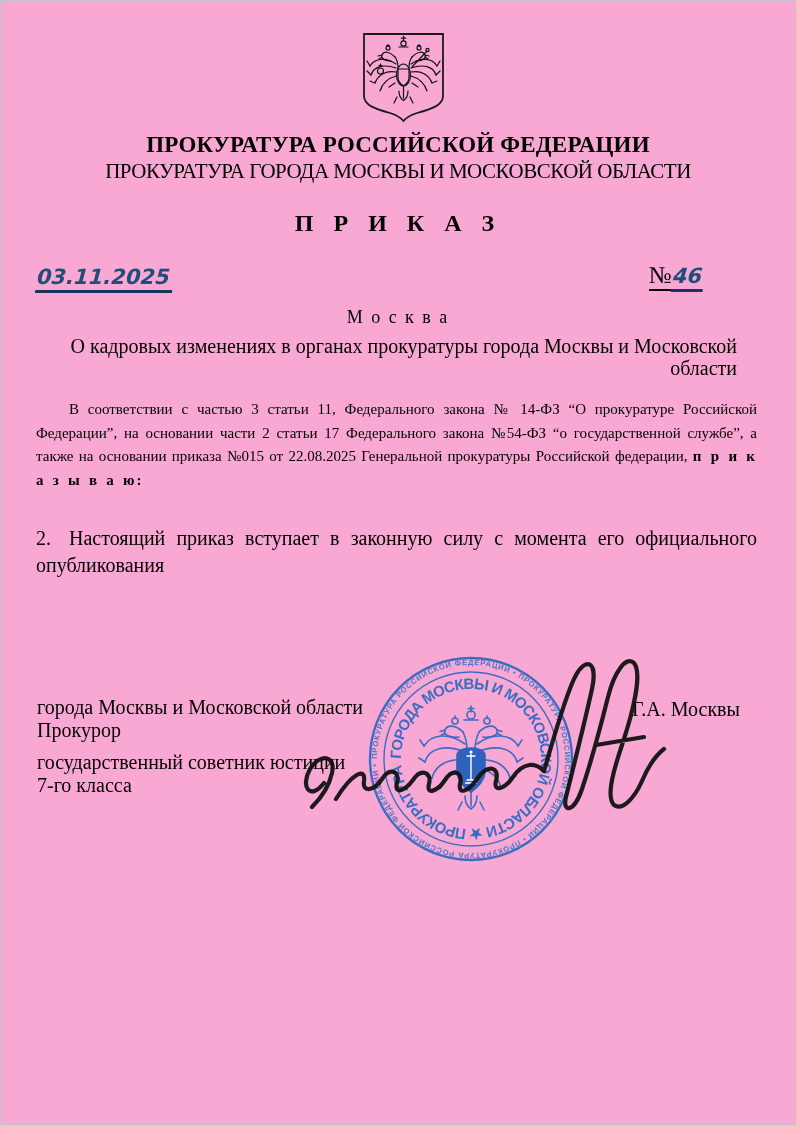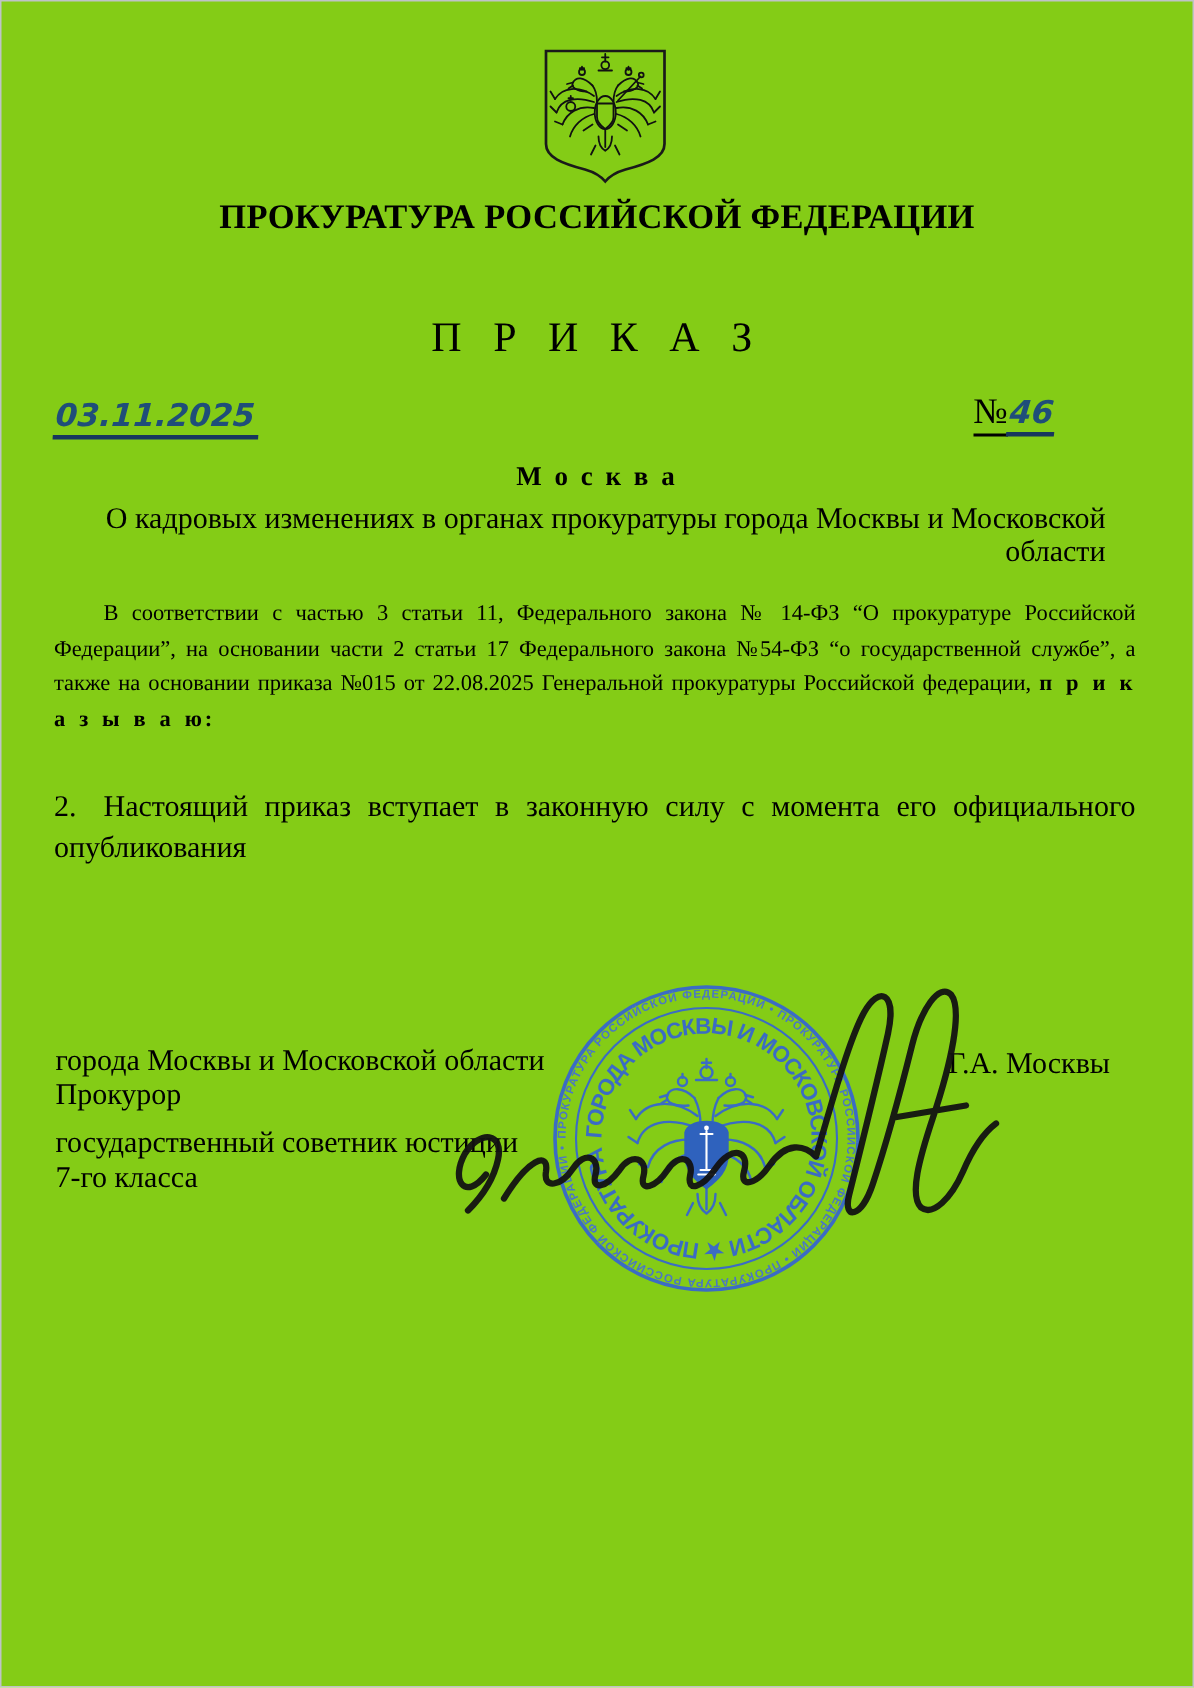--- a/index.html
+++ b/index.html
@@ -1,52 +1,52 @@
 <!DOCTYPE html>
 <html><head>
 <meta charset="utf-8">
 <style>
   html,body{margin:0;padding:0;background:#ffffff;}
   .page{
     position:relative;
     width:796px;height:1125px;
     box-sizing:border-box;
-    background:#84cc16;
+    background:#f9a8d4;
     border:1px solid #bfc3c7;
     font-family:"Liberation Serif", serif;
     color:#000;
     overflow:hidden;
   }
   .abs{position:absolute;}
   
   #emblem-box{left:357px;top:29px;width:91px;height:95px;}
   #org1{left:0;right:0;top:131px;text-align:center;font-size:23px;font-weight:bold;letter-spacing:0.2px;}
   #org2{left:0;right:0;top:158px;text-align:center;font-size:21px;letter-spacing:-0.5px;}
-  #doctype{left:0;right:0;top:209px;text-align:center;font-size:28px;font-weight:normal;letter-spacing:7px;}
+  #doctype{left:0;right:0;top:209px;text-align:center;font-size:24px;font-weight:bold;letter-spacing:7px;}
   
   #date{
     left:35px;top:264px;
     font-family:"DejaVu Sans", sans-serif;font-style:italic;font-weight:600;
     font-size:21px;color:#1f4e79;
     border-bottom:3px solid #17365d;
     padding:0 3px 1px 1px;
     transform:skewX(-4deg);
   }
   #number{right:91px;top:261px;}
   #number .no-sign{
     font-family:"Liberation Serif", serif;font-size:24px;color:#000;
     border-bottom:2px solid #000;padding-bottom:1px;
   }
   #number .no-value{
     font-family:"DejaVu Sans", sans-serif;font-style:italic;font-weight:600;
     font-size:21px;color:#1f4e79;
     border-bottom:3px solid #17365d;padding:0 2px 1px 1px;
     display:inline-block;transform:skewX(-6deg);
   }
-  #city{left:0;right:0;top:306px;text-align:center;font-size:18px;font-weight:bold;letter-spacing:2px;}
+  #city{left:0;right:0;top:306px;text-align:center;font-size:18px;font-weight:normal;letter-spacing:2px;}
   #title{left:58px;right:58px;top:334px;text-align:right;font-size:20px;font-weight:normal;line-height:22px;}
   
   #preamble{
     left:35px;right:38px;top:397px;
     font-size:15px;line-height:23.5px;
     text-align:justify;text-indent:33px;word-spacing:1.5px;
   }
   #preamble .emph{font-weight:bold;letter-spacing:2px;}
   #list{left:35px;right:38px;top:524px;font-size:20px;line-height:27.3px;}
   .li{margin:0;text-align:justify;}
@@ -106,20 +106,21 @@
         <circle cx="22.5" cy="41" r="3"></circle>
           <path d="M22.5,36.5 v-2.5 M21,35.5 h3"></path>
 
         <path d="M45.5,56 v12 M41,61 c0,6 2,8 4.5,9.5 M50,61 c0,6 -2,8 -4.5,9.5 M39,67 l-3,6 M52,67 l3,6"></path>
         <path d="M37,53 l-6,4 M54,53 l6,4"></path>
       </g>
     </svg>
   </div>
 
   <div class="abs" id="org1">ПРОКУРАТУРА РОССИЙСКОЙ ФЕДЕРАЦИИ</div>
+  <div class="abs" id="org2">ПРОКУРАТУРА ГОРОДА МОСКВЫ И МОСКОВСКОЙ ОБЛАСТИ</div>
   <div class="abs" id="doctype">П Р И К А З</div>
 
   <span class="abs" id="date">03.11.2025</span>
   <span class="abs" id="number"><span class="no-sign">№</span><span class="no-value">46</span></span>
 
   <div class="abs" id="city">М о с к в а</div>
   <div class="abs" id="title">О кадровых изменениях в органах прокуратуры города Москвы и Московской области</div>
 
   <div class="abs" id="preamble"><span>В соответствии с частью 3 статьи 11, Федерального закона № 14-ФЗ “О прокуратуре Российской Федерации”, на основании части 2 статьи 17 Федерального закона №54-ФЗ “о государственной службе”, а также на основании приказа №015 от 22.08.2025 Генеральной прокуратуры Российской федерации, </span><span class="emph">п р и к а з ы в а ю:</span></div>
 

